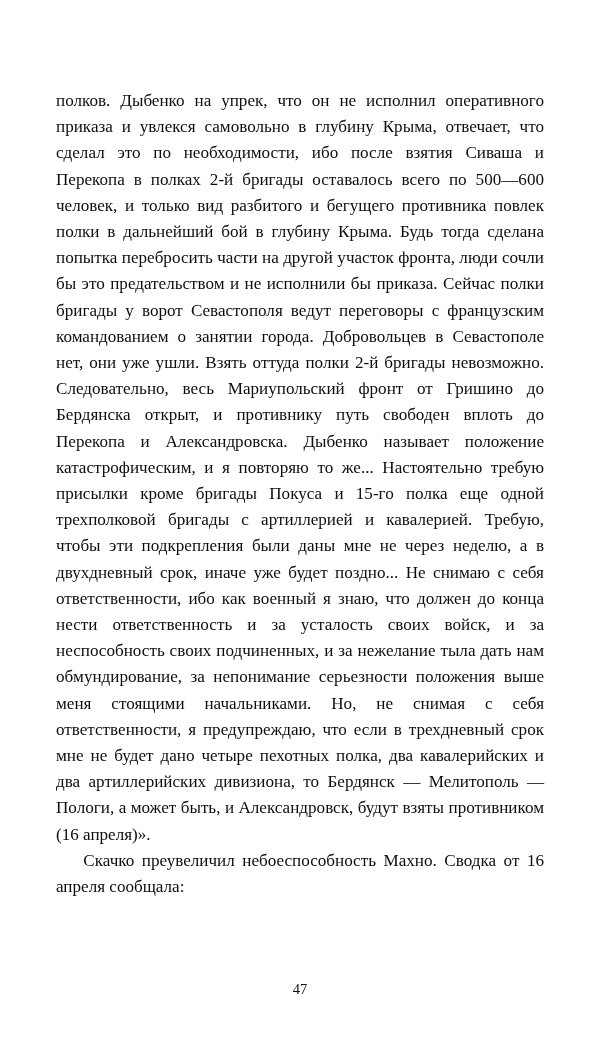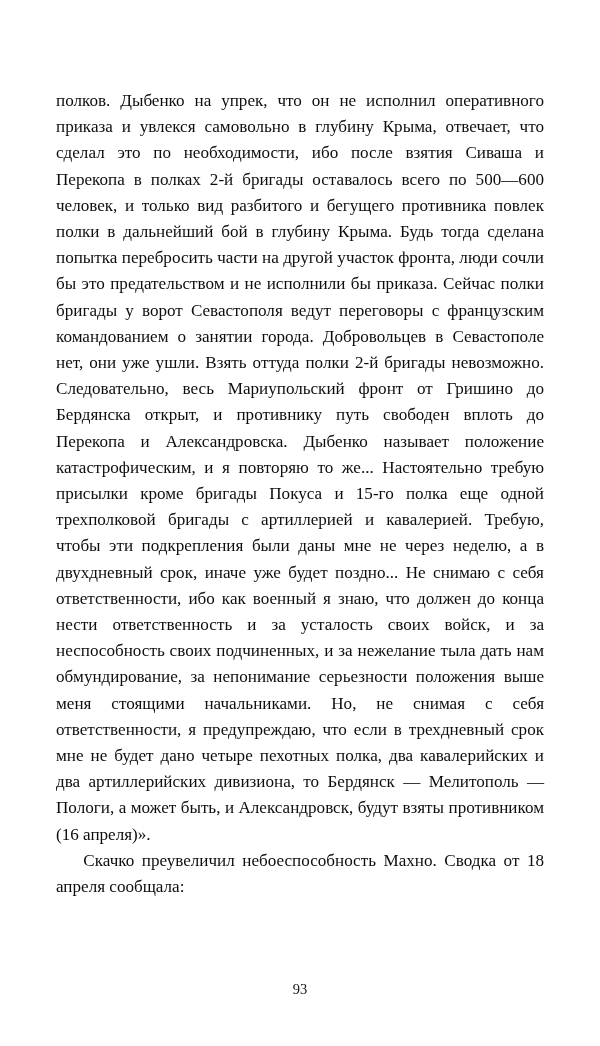--- a/index.html
+++ b/index.html
@@ -45,16 +45,16 @@
     line-height: 18px;
     color: #131313;
   }
 </style>
 </head>
 <body>
 
 <div class="page">
   <div class="body-text">
     <p class="">полков. Дыбенко на упрек, что он не исполнил оперативного приказа и увлекся самовольно в глубину Крыма, отвечает, что сделал это по необходимости, ибо после взятия Сиваша и Перекопа в полках 2-й бригады оставалось всего по 500—600 человек, и только вид разбитого и бегущего противника повлек полки в дальнейший бой в глубину Крыма. Будь тогда сделана попытка перебросить части на другой участок фронта, люди сочли бы это предательством и не исполнили бы приказа. Сейчас полки бригады у ворот Севастополя ведут переговоры с французским командованием о занятии города. Добровольцев в Севастополе нет, они уже ушли. Взять оттуда полки 2-й бригады невозможно. Следовательно, весь Мариупольский фронт от Гришино до Бердянска открыт, и противнику путь свободен вплоть до Перекопа и Александровска. Дыбенко называет положение катастрофическим, и я повторяю то же... Настоятельно требую присылки кроме бригады Покуса и 15-го полка еще одной трехполковой бригады с артиллерией и кавалерией. Требую, чтобы эти подкрепления были даны мне не через неделю, а в двухдневный срок, иначе уже будет поздно... Не снимаю с себя ответственности, ибо как военный я знаю, что должен до конца нести ответственность и за усталость своих войск, и за неспособность своих подчиненных, и за нежелание тыла дать нам обмундирование, за непонимание серьезности положения выше меня стоящими начальниками. Но, не снимая с себя ответственности, я предупреждаю, что если в трехдневный срок мне не будет дано четыре пехотных полка, два кавалерийских и два артиллерийских дивизиона, то Бердянск — Мелитополь — Пологи, а может быть, и Александровск, будут взяты противником (16 апреля)».</p>
-    <p class="indent">Скачко преувеличил небоеспособность Махно. Сводка от 18 апреля сообщала:</p>
+    <p class="indent">Скачко преувеличил небоеспособность Махно. Сводка от 16 апреля сообщала:</p>
   </div>
-  <div class="page-number">93</div>
+  <div class="page-number">47</div>
 </div>
 
 </body></html>

